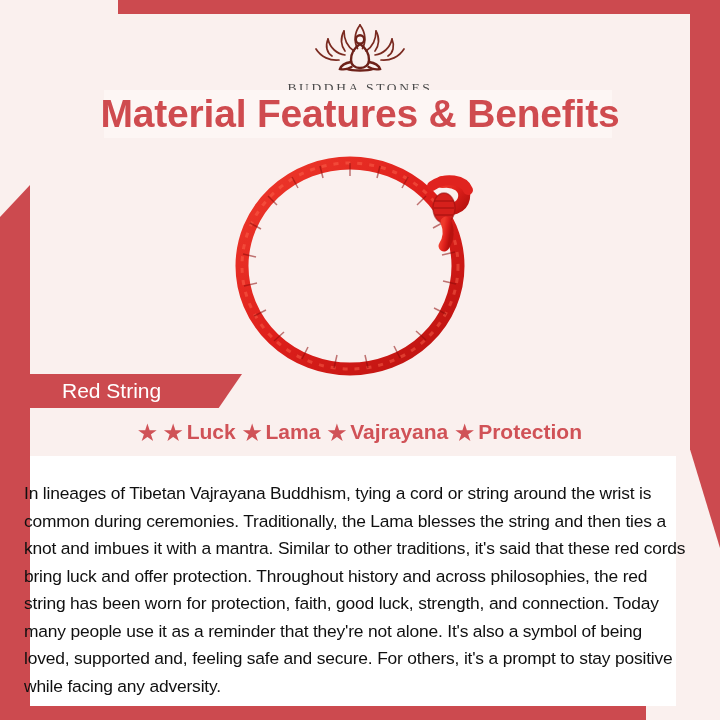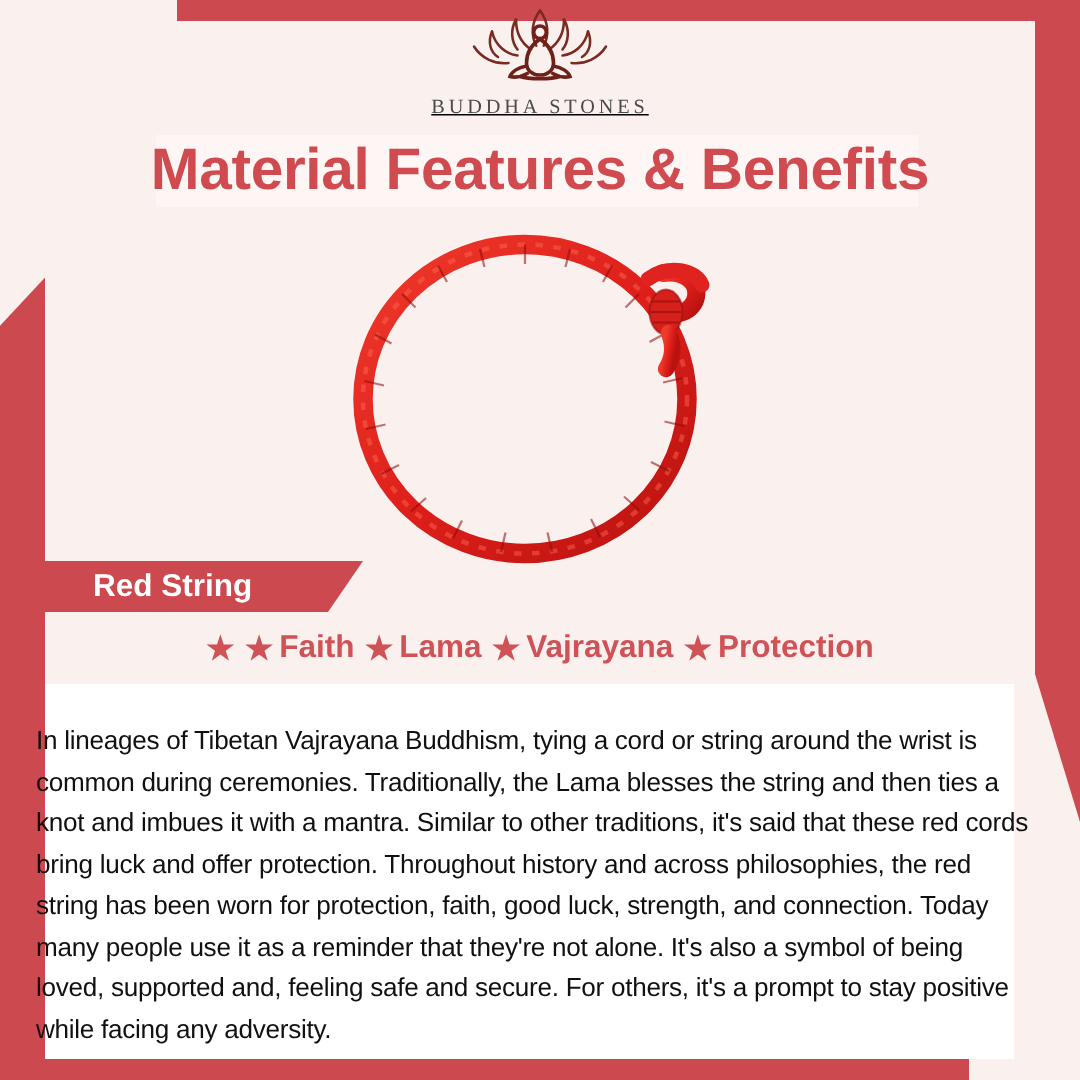--- a/index.html
+++ b/index.html
@@ -40,21 +40,21 @@
   .band-bottom {
     position: absolute;
     left: 0; bottom: 0;
     width: 646px; height: 14px;
     background: #cc4a4f;
   }
 
   
   .logo-wrap {
     position: absolute;
-    left: 0; top: 0;
+    left: 0; top: 18px;
     width: 720px;
     text-align: center;
     text-decoration: underline;
   }
   .logo-mark { display: block; margin: 4px auto 0; }
   .logo-word {
     display: block;
     margin-top: 2px;
     font-family: "Liberation Serif", serif;
     font-size: 13.5px;
@@ -94,21 +94,21 @@
     position: absolute;
     left: 30px; top: 374px;
     width: 212px; height: 34px;
     background: #cc4a4f;
     clip-path: polygon(0 0, 100% 0, 89% 100%, 0 100%);
   }
   .ribbon-label {
     position: absolute;
     left: 62px; top: 379px;
     font-size: 21px;
-    font-weight: bold;
+    font-weight: normal;
     color: #ffffff;
   }
 
   
   .benefits {
     position: absolute;
     left: 30px; top: 420px;
     width: 660px;
     display: flex;
     justify-content: center;
@@ -239,21 +239,21 @@
 
   <div class="ribbon"></div>
   <div class="ribbon-label">Red String</div>
 
   <div class="benefits">
     <span class="benefit">
       <span class="star">★</span>
     </span>
     <span class="benefit">
       <span class="star">★</span>
-      <span>Faith</span>
+      <span>Luck</span>
     </span>
     <span class="benefit">
       <span class="star">★</span>
       <span>Lama</span>
     </span>
     <span class="benefit">
       <span class="star">★</span>
       <span>Vajrayana</span>
     </span>
     <span class="benefit">

